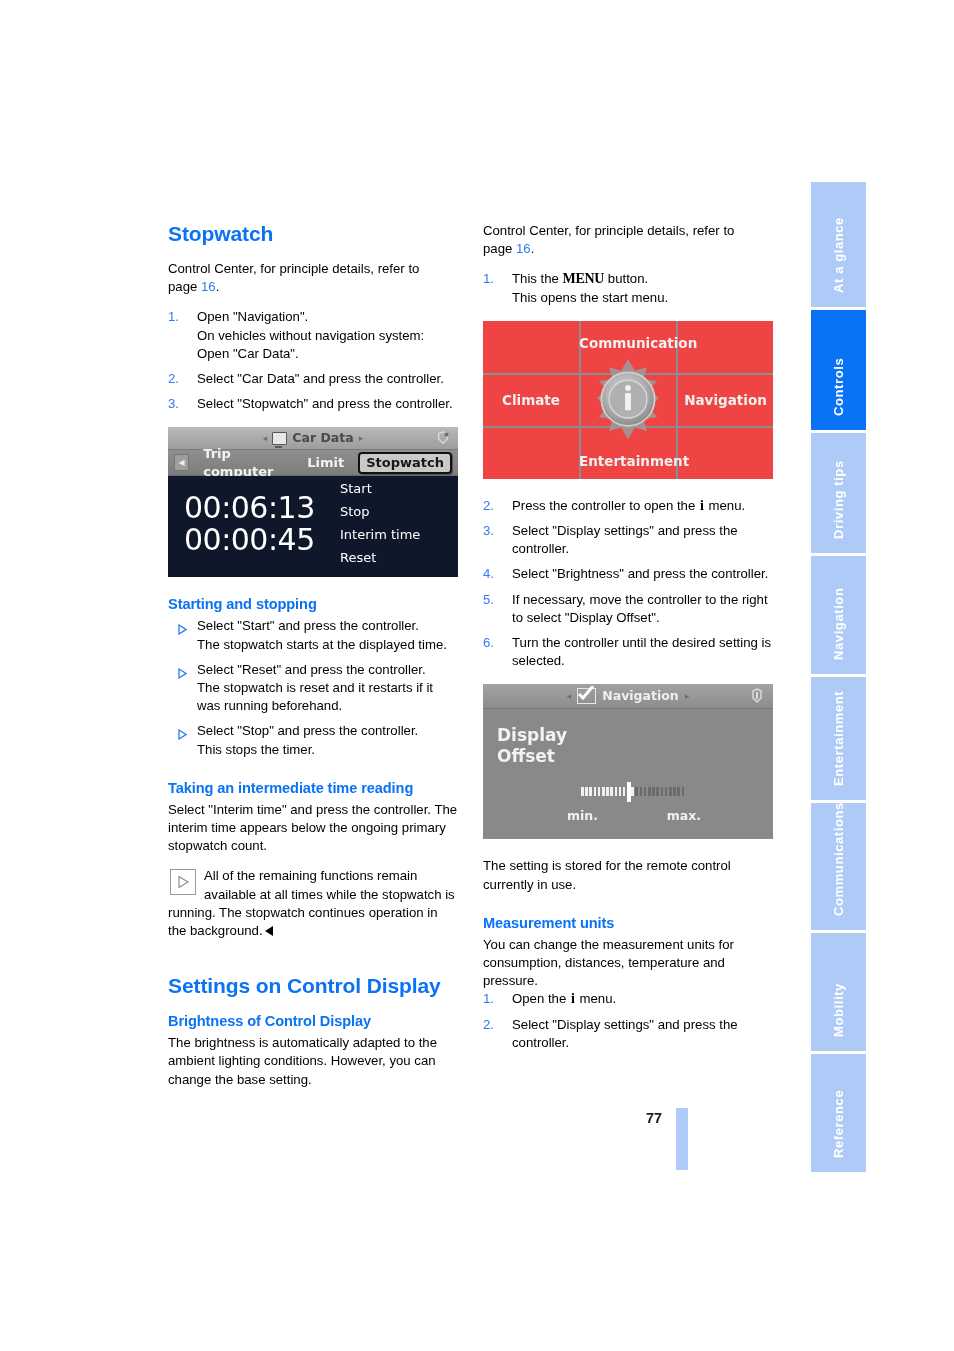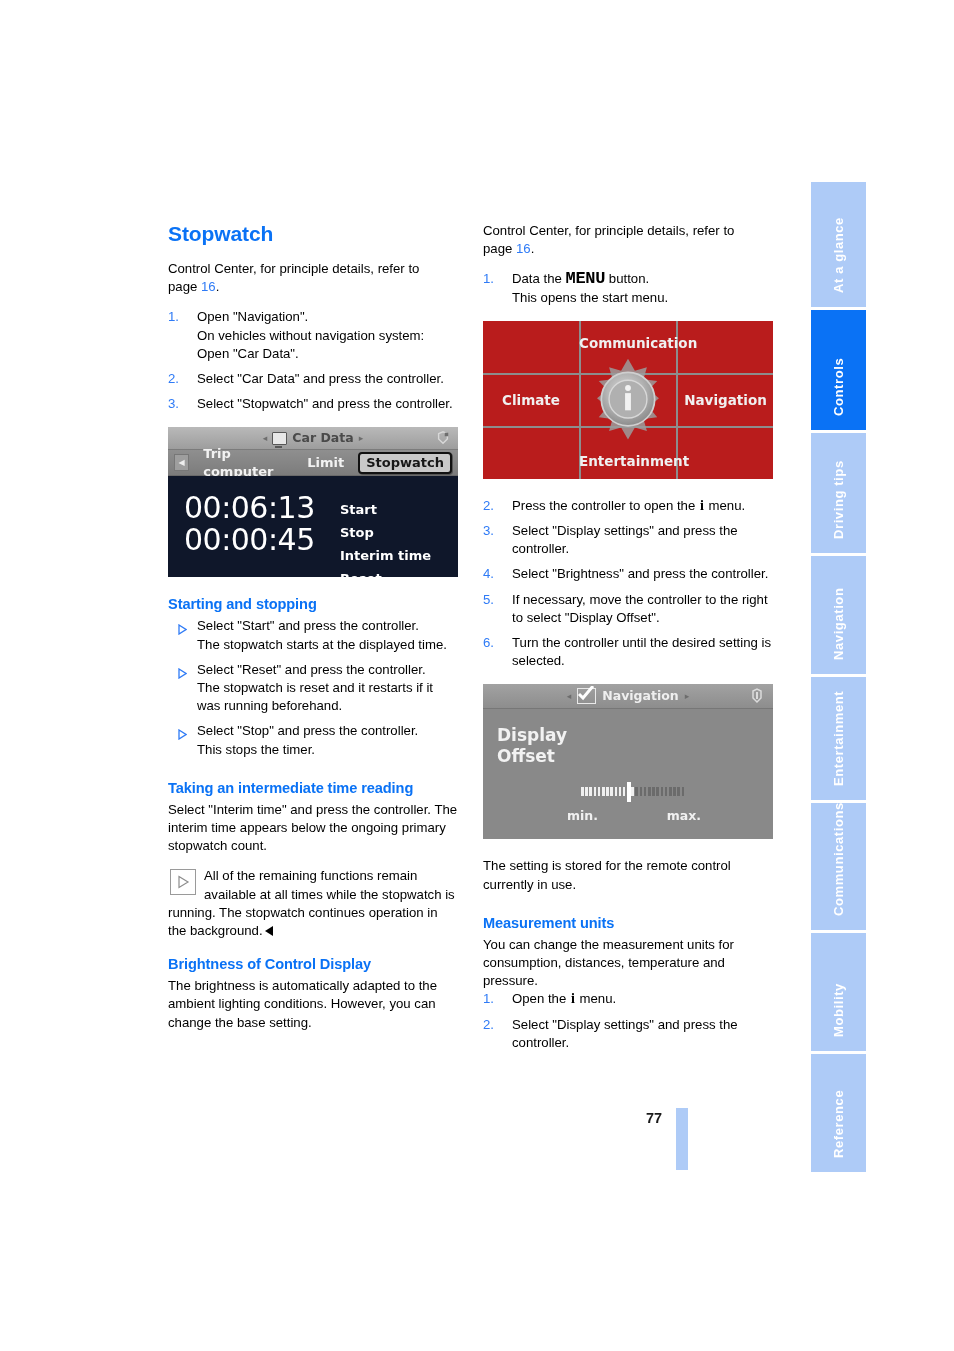--- a/index.html
+++ b/index.html
@@ -86,23 +86,23 @@
     top: 1px;
     width: 0; height: 0;
     border-left: 8px solid transparent;
     border-top: 6px solid transparent;
     border-bottom: 6px solid transparent;
   }
   .bullet-tri svg { display: block; }
 
   .menu-word {
     font-weight: bold;
-    font-family: Liberation Mono, monospace;
+    font-family: Liberation Serif, serif;
     letter-spacing: -0.3px;
-    font-size: 17px;
+    font-size: 14px;
   }
   .iglyph {
     font-weight: bold;
     font-family: "Liberation Serif", serif;
     font-size: 14px;
     padding: 0 1px;
   }
   .endmark {
     display: inline-block;
     width: 0; height: 0;
@@ -193,27 +193,27 @@
   .cd-body { position: relative; height: 102px; background: #0f172a; }
   .cd-times {
     position: absolute; left: 16px; top: 16px;
     color: #ffffff;
     font-size: 30px;
     line-height: 32px;
     font-weight: 500;
     letter-spacing: -0.5px;
   }
   .cd-menu {
-    position: absolute; left: 172px; top: 22px;
-    color: #ffffff; font-size: 13px; font-weight: 700;
+    position: absolute; left: 172px; top: 1px;
+    color: #ffffff; font-size: 13px; font-weight: 400;
     line-height: 23px;
   }
 
   
-  .sm { height: 158px; background: #b91c1c; position: relative; }
+  .sm { height: 158px; background: #ef4444; position: relative; }
   .sm-cell {
     position: absolute;
     color: #f0f0f0;
     font-size: 13.5px;
     font-weight: 600;
     text-align: center;
     font-family: "DejaVu Sans", sans-serif;
   }
   .sm-grid-v, .sm-grid-h { position: absolute; background: #8d8d8d; }
   .sm-hub {
@@ -407,36 +407,37 @@
 
     <div class="note">
       <span class="note-icon">
         <svg width="16" height="16" viewBox="0 0 16 16">
             <path d="M4 2.5 L13 8 L4 13.5 Z" fill="none" stroke="#8d8d8d" stroke-width="1.2"></path>
           </svg>
       </span>
       <span>All of the remaining functions remain available at all times while the stopwatch is running. The stopwatch continues operation in the background.</span><span class="endmark"></span>
     </div>
 
+    <h1 class="sec-title spaced">Settings on Control Display</h1>
 
     <h2 class="sub-title first">Brightness of Control Display</h2>
     <p class="para">The brightness is automatically adapted to the ambient lighting conditions. However, you can change the base setting.</p>
   </div>
 
   <div class="col col-right">
 
     <p class="para">
       <span>Control Center, for principle details, refer to</span><br>
       <span>page </span><span class="pgref">16</span><span>.</span>
     </p>
 
     <ol class="steps">
       <li>
         <span class="step-num">1.</span>
-        <span><span>Data the </span><span class="menu-word">MENU</span><span> button.</span><br><span>This opens the start menu.</span></span>
+        <span><span>This the </span><span class="menu-word">MENU</span><span> button.</span><br><span>This opens the start menu.</span></span>
       </li>
     </ol>
 
     <div class="shot sm">
       <div class="sm-grid-v" style="left:96px; top:0; width:2px; height:158px;"></div>
       <div class="sm-grid-v" style="left:193px; top:0; width:2px; height:158px;"></div>
       <div class="sm-grid-h" style="left:0; top:52px; width:290px; height:2px;"></div>
       <div class="sm-grid-h" style="left:0; top:105px; width:290px; height:2px;"></div>
 
       <div class="sm-cell" style="left:96px; top:13px; width:98px;">Communication</div>

